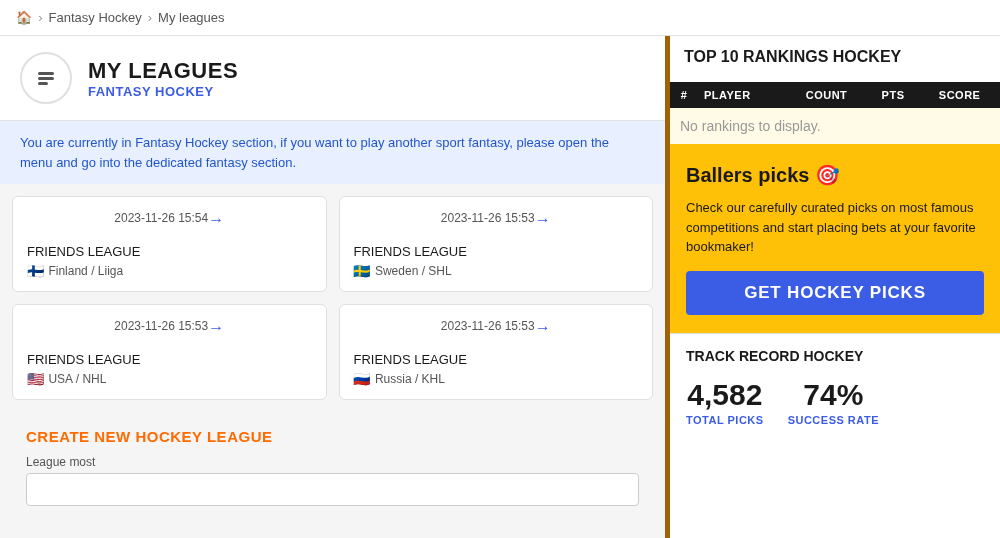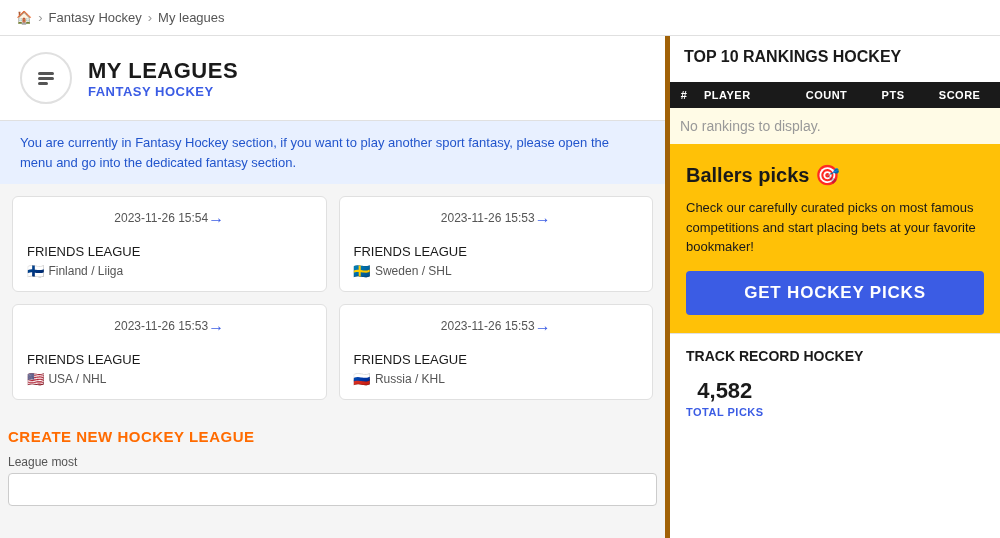--- a/index.html
+++ b/index.html
@@ -111,21 +111,21 @@
     .league-card .country {
       font-size: 12px;
       color: #555;
       display: flex;
       align-items: center;
       gap: 4px;
     }
 
     
     .create-section {
-      padding: 16px 8px;
+      padding: 16px 26px;
     }
     .create-title {
       font-size: 15px;
       font-weight: 700;
       color: #ff6b00;
       letter-spacing: 0.5px;
       margin-bottom: 10px;
     }
     .form-label {
       font-size: 12px;
@@ -233,21 +233,21 @@
       margin-bottom: 14px;
     }
     .track-stats {
       display: flex;
       gap: 24px;
     }
     .track-stat {
       text-align: center;
     }
     .track-stat-value {
-      font-size: 22px;
+      font-size: 30px;
       font-weight: 800;
       color: #1a1a1a;
     }
     .track-stat-label {
       font-size: 11px;
       font-weight: 700;
       color: #3b5ce4;
       letter-spacing: 0.5px;
       margin-top: 2px;
     }
@@ -377,17 +377,21 @@
       <button class="promo-btn">GET HOCKEY PICKS</button>
     </div>
 
     <div class="track-record">
       <div class="track-record-title">TRACK RECORD HOCKEY</div>
       <div class="track-stats">
         <div class="track-stat">
           <div class="track-stat-value">4,582</div>
           <div class="track-stat-label">TOTAL PICKS</div>
         </div>
+        <div class="track-stat">
+          <div class="track-stat-value">74%</div>
+          <div class="track-stat-label">SUCCESS RATE</div>
+        </div>
       </div>
     </div>
 
   </div>
 </div>
 
 </body></html>

